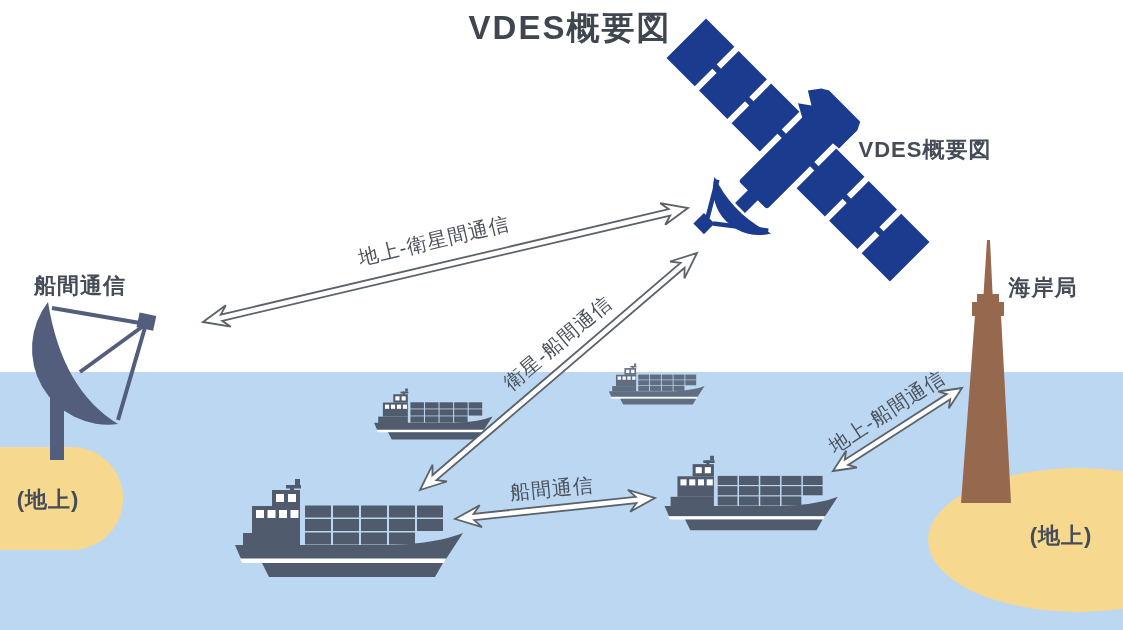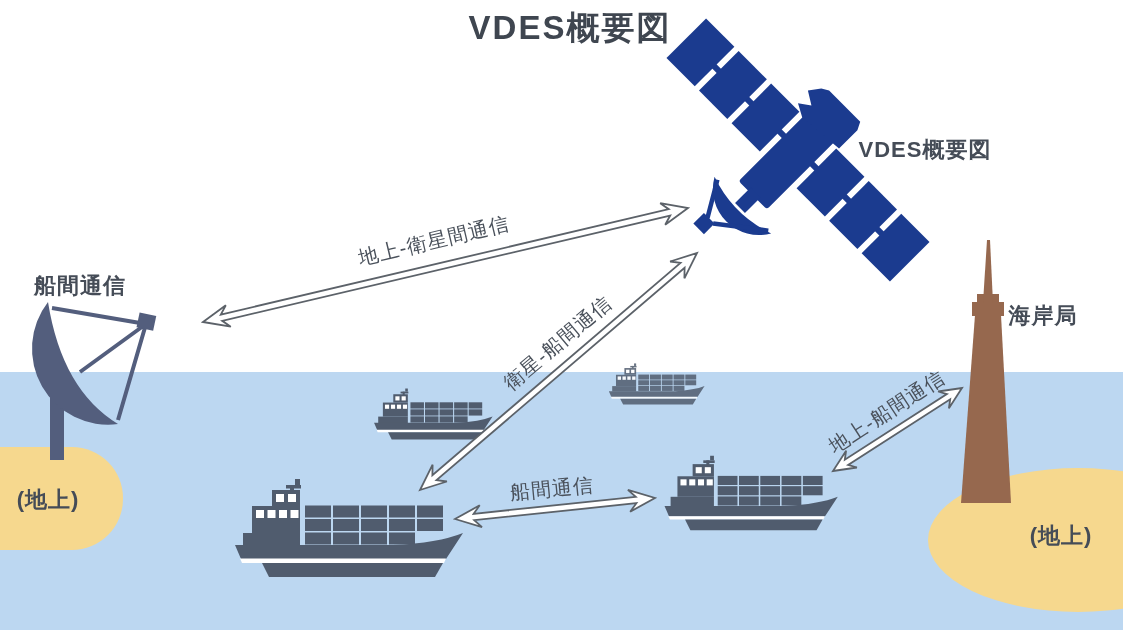--- a/index.html
+++ b/index.html
@@ -113,21 +113,21 @@
       <path d="M-78,-40 A46,46 0 0 0 -78,40 Q-92,0 -78,-40 Z"></path>
       <path d="M-78,-36 L-112,-16 M-78,36 L-112,-8" fill="none" stroke-width="4.5" stroke="#1B3B8F"></path>
       <rect x="-126" y="-22" width="15" height="15"></rect>
     </g>
   </svg>
 
   <div class="t title" style="left:570px;top:28px;">VDES概要図</div>
 
   <div class="t" style="left:925px;top:150px;">VDES概要図</div>
   <div class="t" style="left:80px;top:286px;">船間通信</div>
-  <div class="t" style="left:1043px;top:288px;margin-top:28px;">海岸局</div>
+  <div class="t" style="left:1043px;top:288px;">海岸局</div>
   <div class="t" style="left:48px;top:500px;">(地上)</div>
   <div class="t" style="left:1061px;top:536px;">(地上)</div>
 
   <div class="arrow-label r13" style="left:434px;top:241px;">地上-衛星間通信</div>
   <div class="arrow-label r40" style="left:558px;top:343px;">衛星-船間通信</div>
   <div class="arrow-label r5" style="left:552px;top:489px;">船間通信</div>
   <div class="arrow-label r33" style="left:887px;top:412px;">地上-船間通信</div>
 </div>
 
 </body></html>

